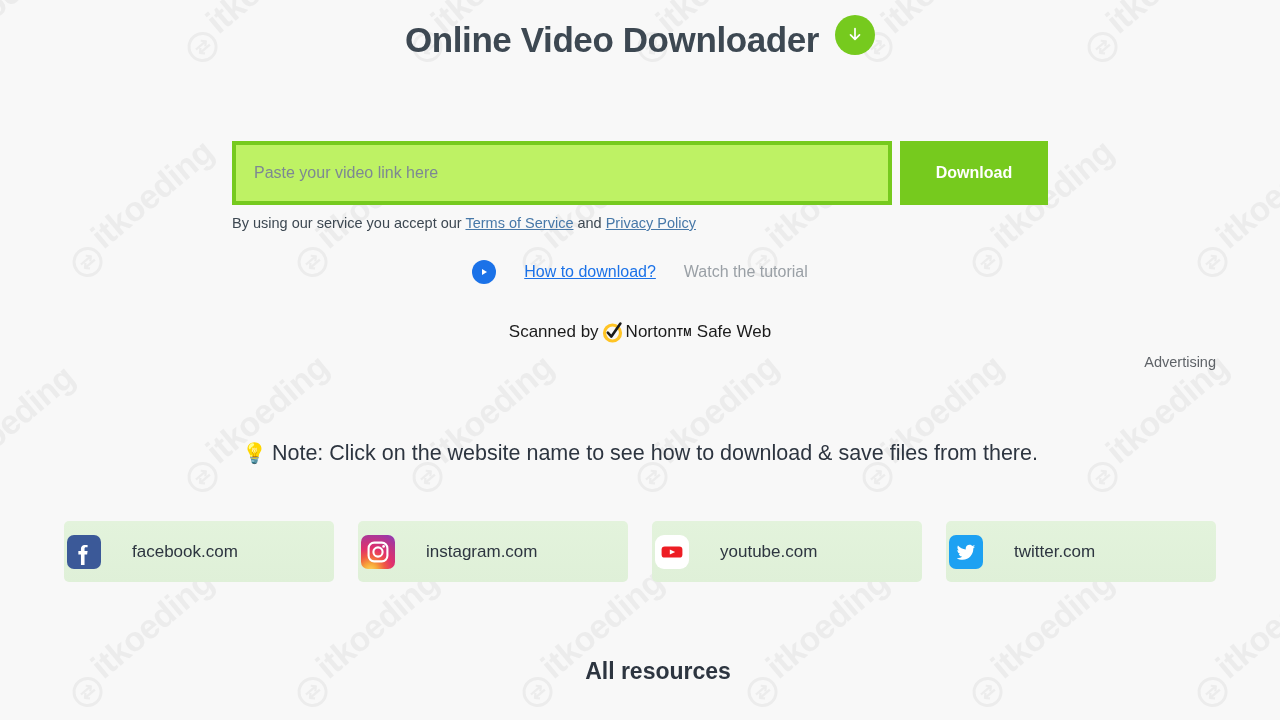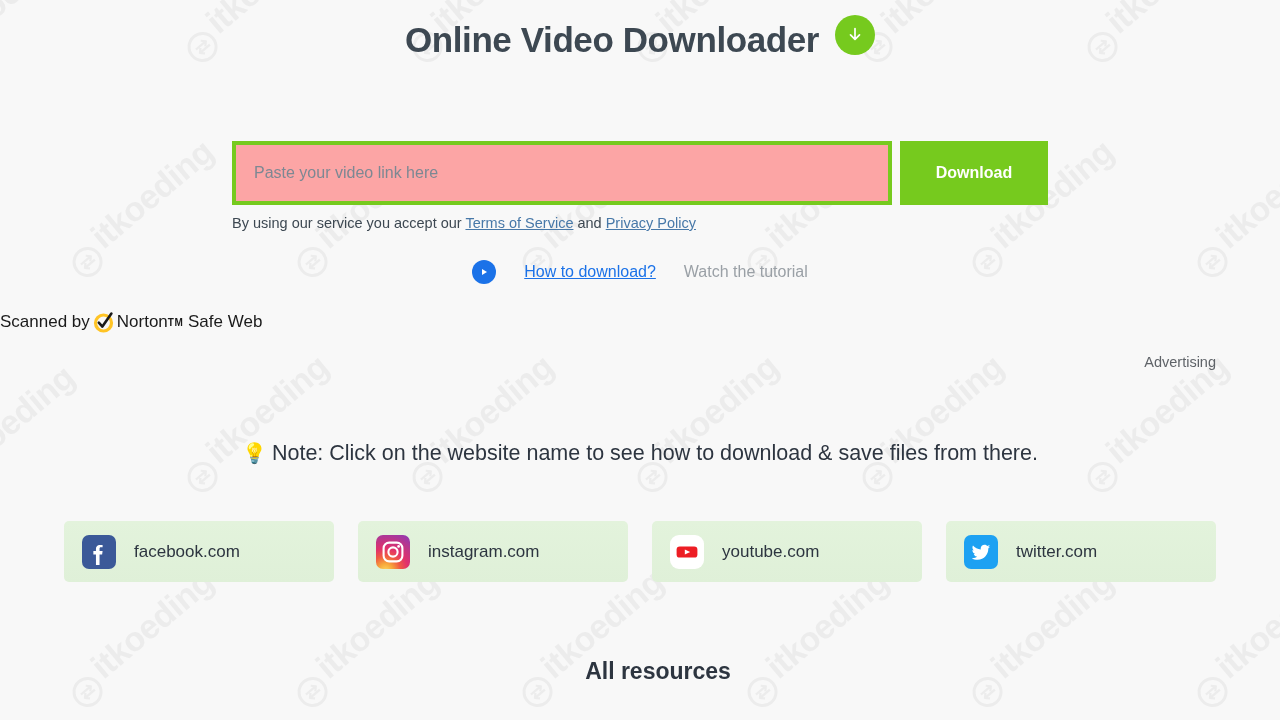--- a/index.html
+++ b/index.html
@@ -91,21 +91,21 @@
     padding-top: 83px;
   }
   .form-row {
     display: flex;
     align-items: stretch;
     height: 64px;
   }
   .url-input {
     flex: 1 1 auto;
     border: 4px solid #76ca1e;
-    background: #fca5a5;
+    background: #bef264;
     font-family: "Liberation Sans", sans-serif;
     font-size: 16px;
     color: #4a5561;
     padding: 0 18px;
     outline: none;
     border-radius: 0;
   }
   .url-input::placeholder { color: #7d8893; }
   .download-btn {
     flex: 0 0 148px;
@@ -150,23 +150,24 @@
   }
   .howto-link {
     color: #1b72e8;
     text-decoration: underline;
     font-weight: 400;
   }
   .tutorial-sub { color: #9aa0a6; }
 
   
   .norton-row {
-    margin-top: 26px;
-    display: flex;
-    align-items: center;
+    margin-top: 36px;
+    display: flex;
+    align-items: center;
+    justify-content: center;
     font-size: 17px;
     color: #1b1b1b;
   }
   .norton-check {
     width: 24px;
     height: 24px;
     margin: 0 1px 0 2px;
     position: relative;
     flex: 0 0 auto;
   }
@@ -202,22 +203,22 @@
     display: flex;
     gap: 24px;
   }
   .card {
     flex: 1 1 0;
     height: 61px;
     background: linear-gradient(180deg, #e3f3dc 0%, #dff0d8 100%);
     border-radius: 5px;
     display: flex;
     align-items: center;
-    padding-left: 18px;
-    gap: 18px;
+    padding-left: 3px;
+    gap: 31px;
     cursor: pointer;
     text-decoration: none;
   }
   .card-label {
     font-size: 17px;
     color: #2d3540;
   }
   .site-icon {
     width: 34px;
     height: 34px;

